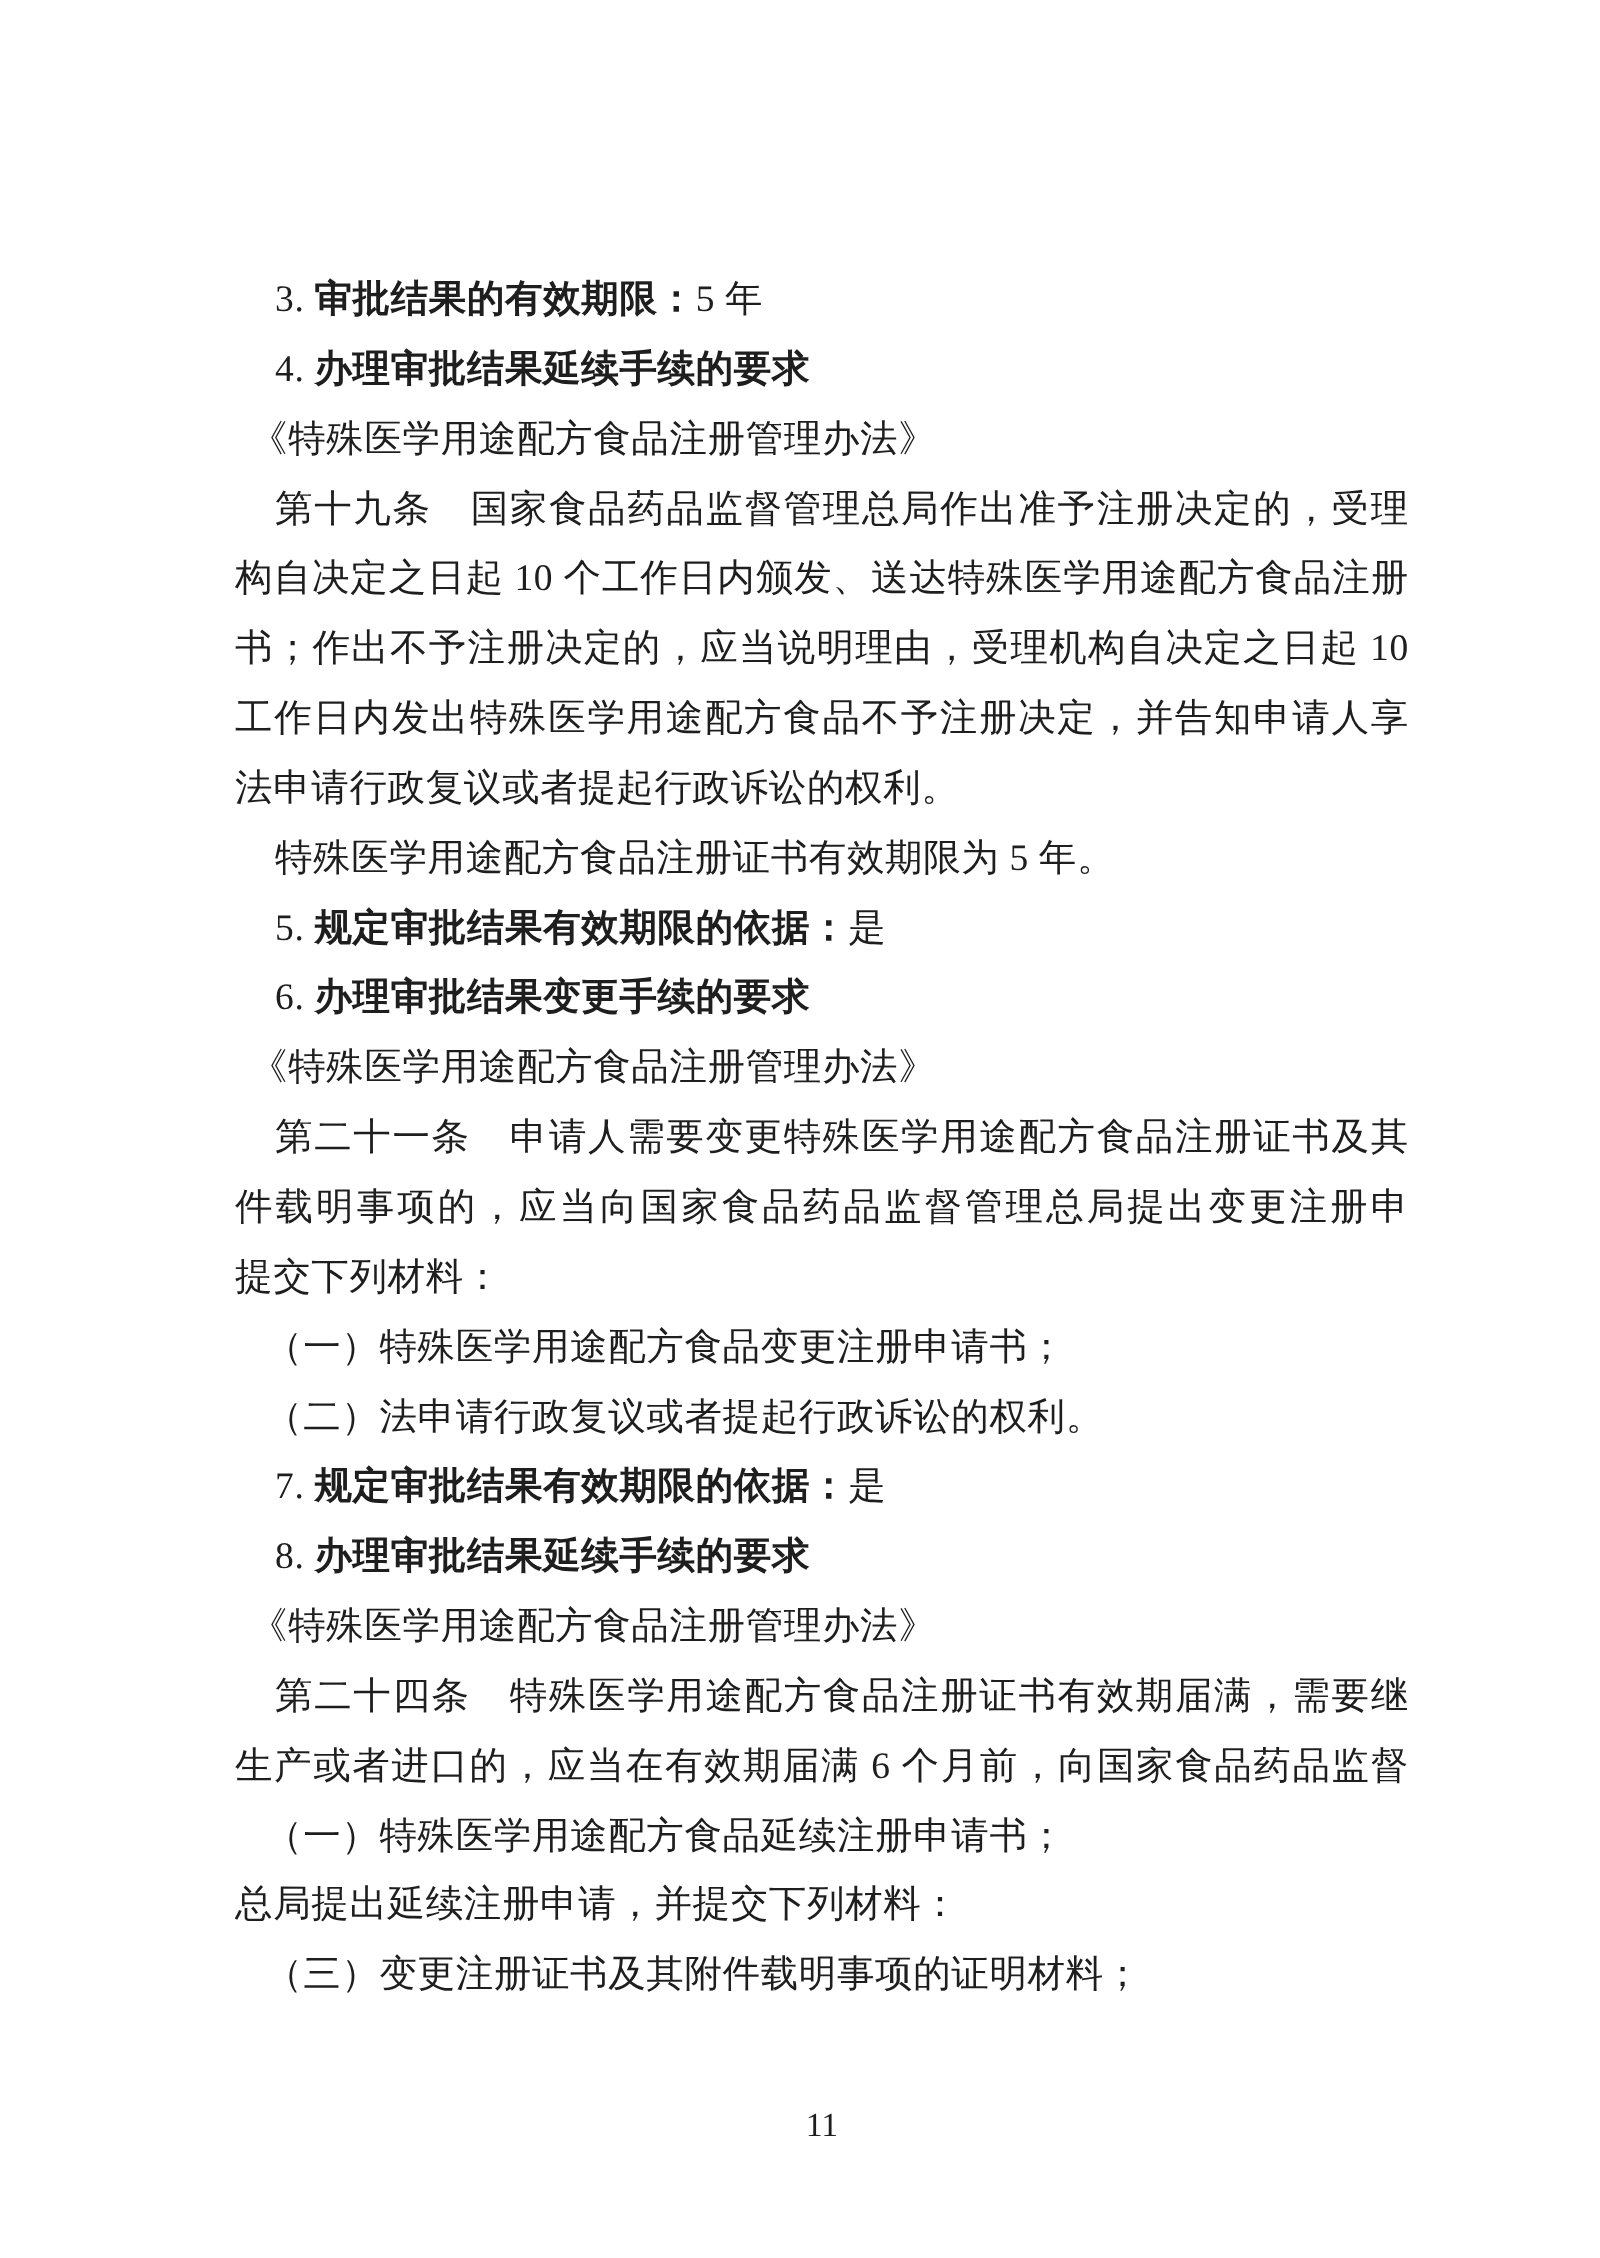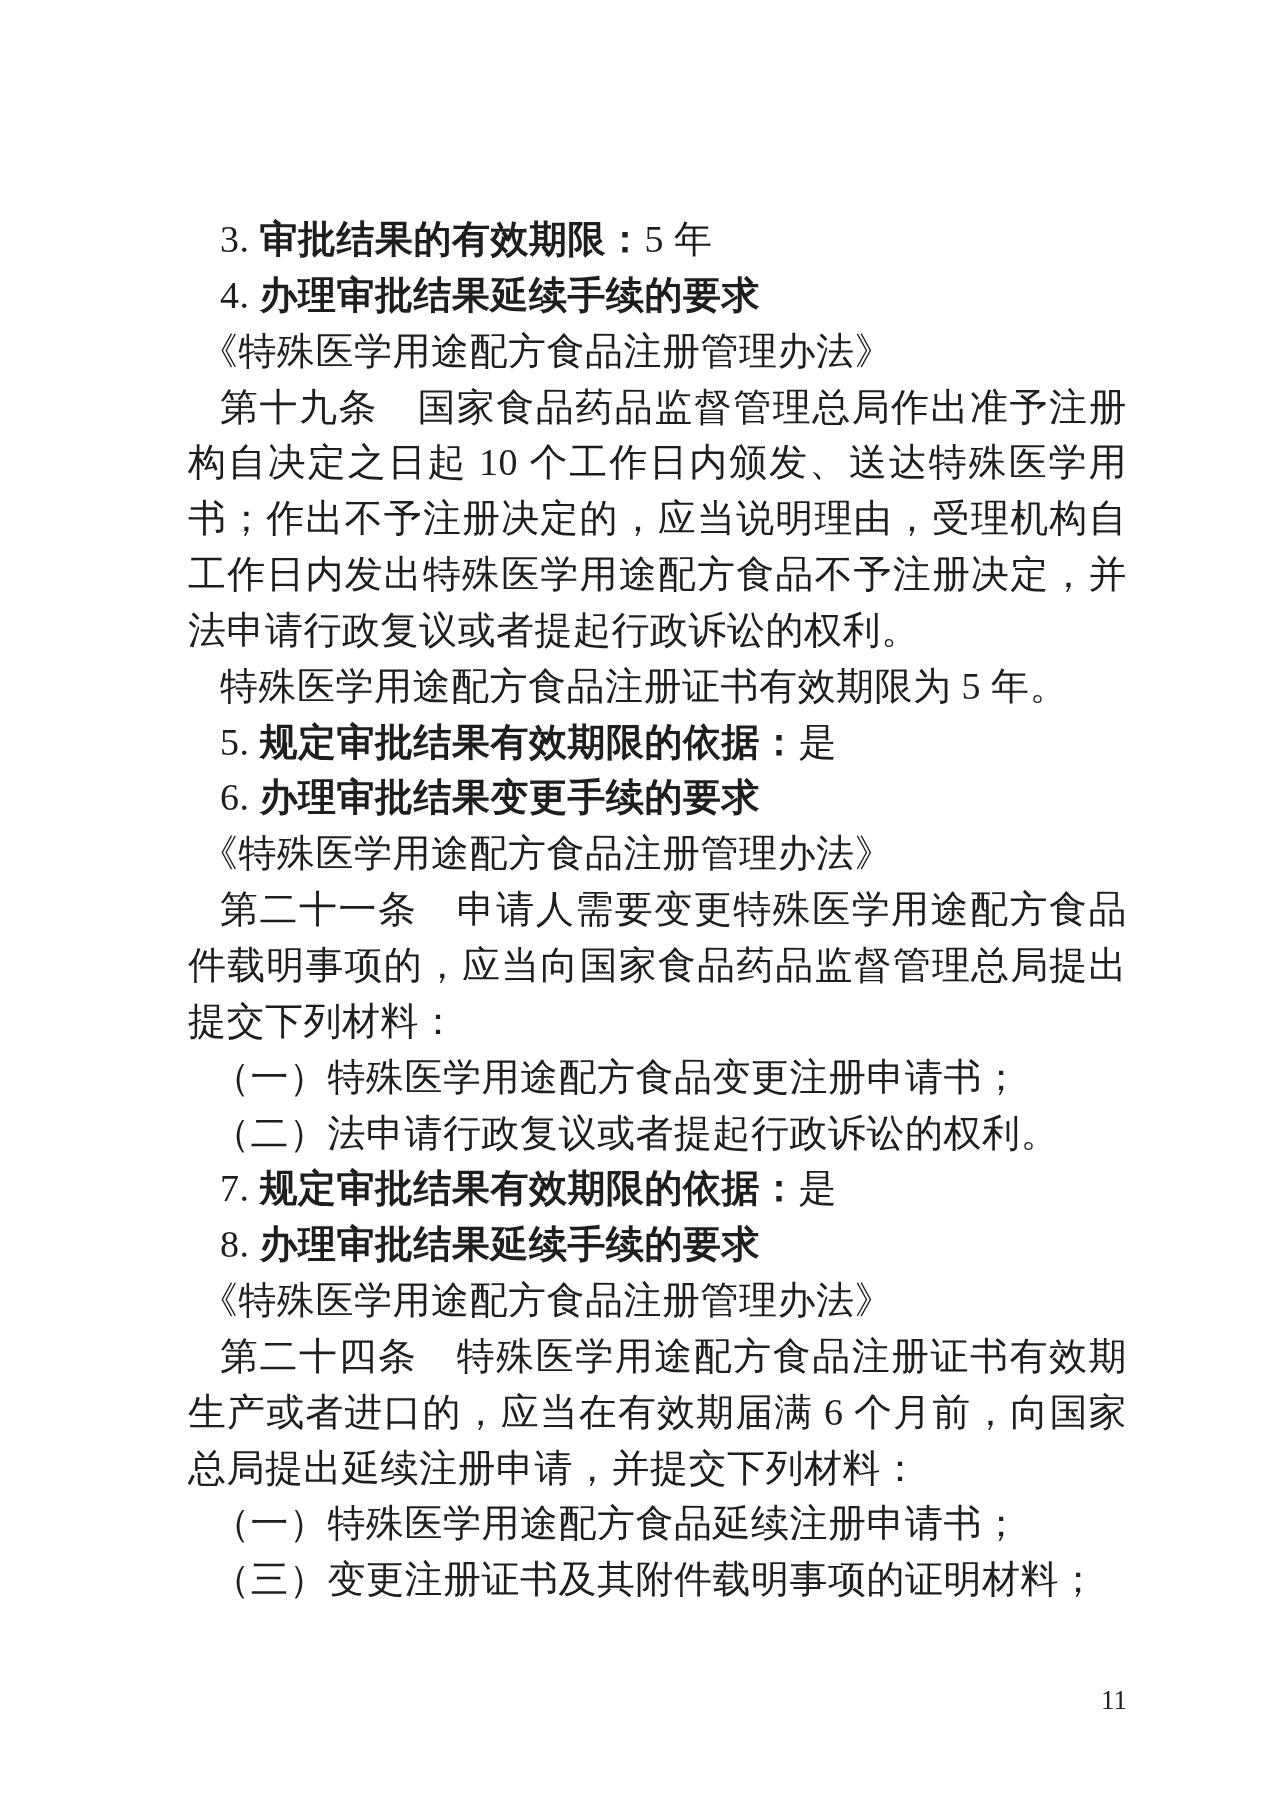--- a/index.html
+++ b/index.html
@@ -18,21 +18,21 @@
   }
   .doc-body {
     position: absolute;
     left: 188px;
     top: 212px;
     width: 939px;
   }
   .line {
     height: 55.85px;
     line-height: 55.85px;
-    font-size: 38px;
+    font-size: 30px;
     overflow: hidden;
     text-align: left;
     letter-spacing: 0.5px;
   }
   .line.justify {
     text-align: justify;
     text-align-last: justify;
   }
   .indent-none  { text-indent: 0; }
   .indent-em1   { text-indent: 32px; }
@@ -40,21 +40,21 @@
   .indent-paren { text-indent: 24px; }
   .b {
     font-family: "Liberation Sans", "DejaVu Sans", sans-serif;
     font-weight: 700;
   }
   .page-number {
     position: absolute;
     top: 1684px;
     left: 188px;
     width: 939px;
-    text-align: right;
+    text-align: center;
     font-size: 27px;
     line-height: 32px;
     color: #1e1e1e;
   }
 </style>
 </head>
 <body>
 
 <div class="page">
   <div class="doc-body" id="doc-body">
@@ -73,18 +73,18 @@
       <div class="line indent-em1 justify"><span>第二十一条　申请人需要变更特殊医学用途配方食品注册证书及其附</span></div>
       <div class="line indent-none justify"><span>件载明事项的，应当向国家食品药品监督管理总局提出变更注册申请，并</span></div>
       <div class="line indent-none"><span>提交下列材料：</span></div>
       <div class="line indent-paren"><span>（一）特殊医学用途配方食品变更注册申请书；</span></div>
       <div class="line indent-paren"><span>（二）法申请行政复议或者提起行政诉讼的权利。</span></div>
       <div class="line indent-em1"><span>7. </span><span class="b">规定审批结果有效期限的依据：</span><span>是</span></div>
       <div class="line indent-em1"><span>8. </span><span class="b">办理审批结果延续手续的要求</span></div>
       <div class="line indent-half"><span>《特殊医学用途配方食品注册管理办法》</span></div>
       <div class="line indent-em1 justify"><span>第二十四条　特殊医学用途配方食品注册证书有效期届满，需要继续</span></div>
       <div class="line indent-none justify"><span>生产或者进口的，应当在有效期届满 6 个月前，向国家食品药品监督管理</span></div>
+      <div class="line indent-paren"><span>（一）特殊医学用途配方食品延续注册申请书；</span></div>
       <div class="line indent-none"><span>总局提出延续注册申请，并提交下列材料：</span></div>
-      <div class="line indent-paren"><span>（一）特殊医学用途配方食品延续注册申请书；</span></div>
       <div class="line indent-paren"><span>（三）变更注册证书及其附件载明事项的证明材料；</span></div>
     </div>
   <div class="page-number">11</div>
 </div>
 
 </body></html>

